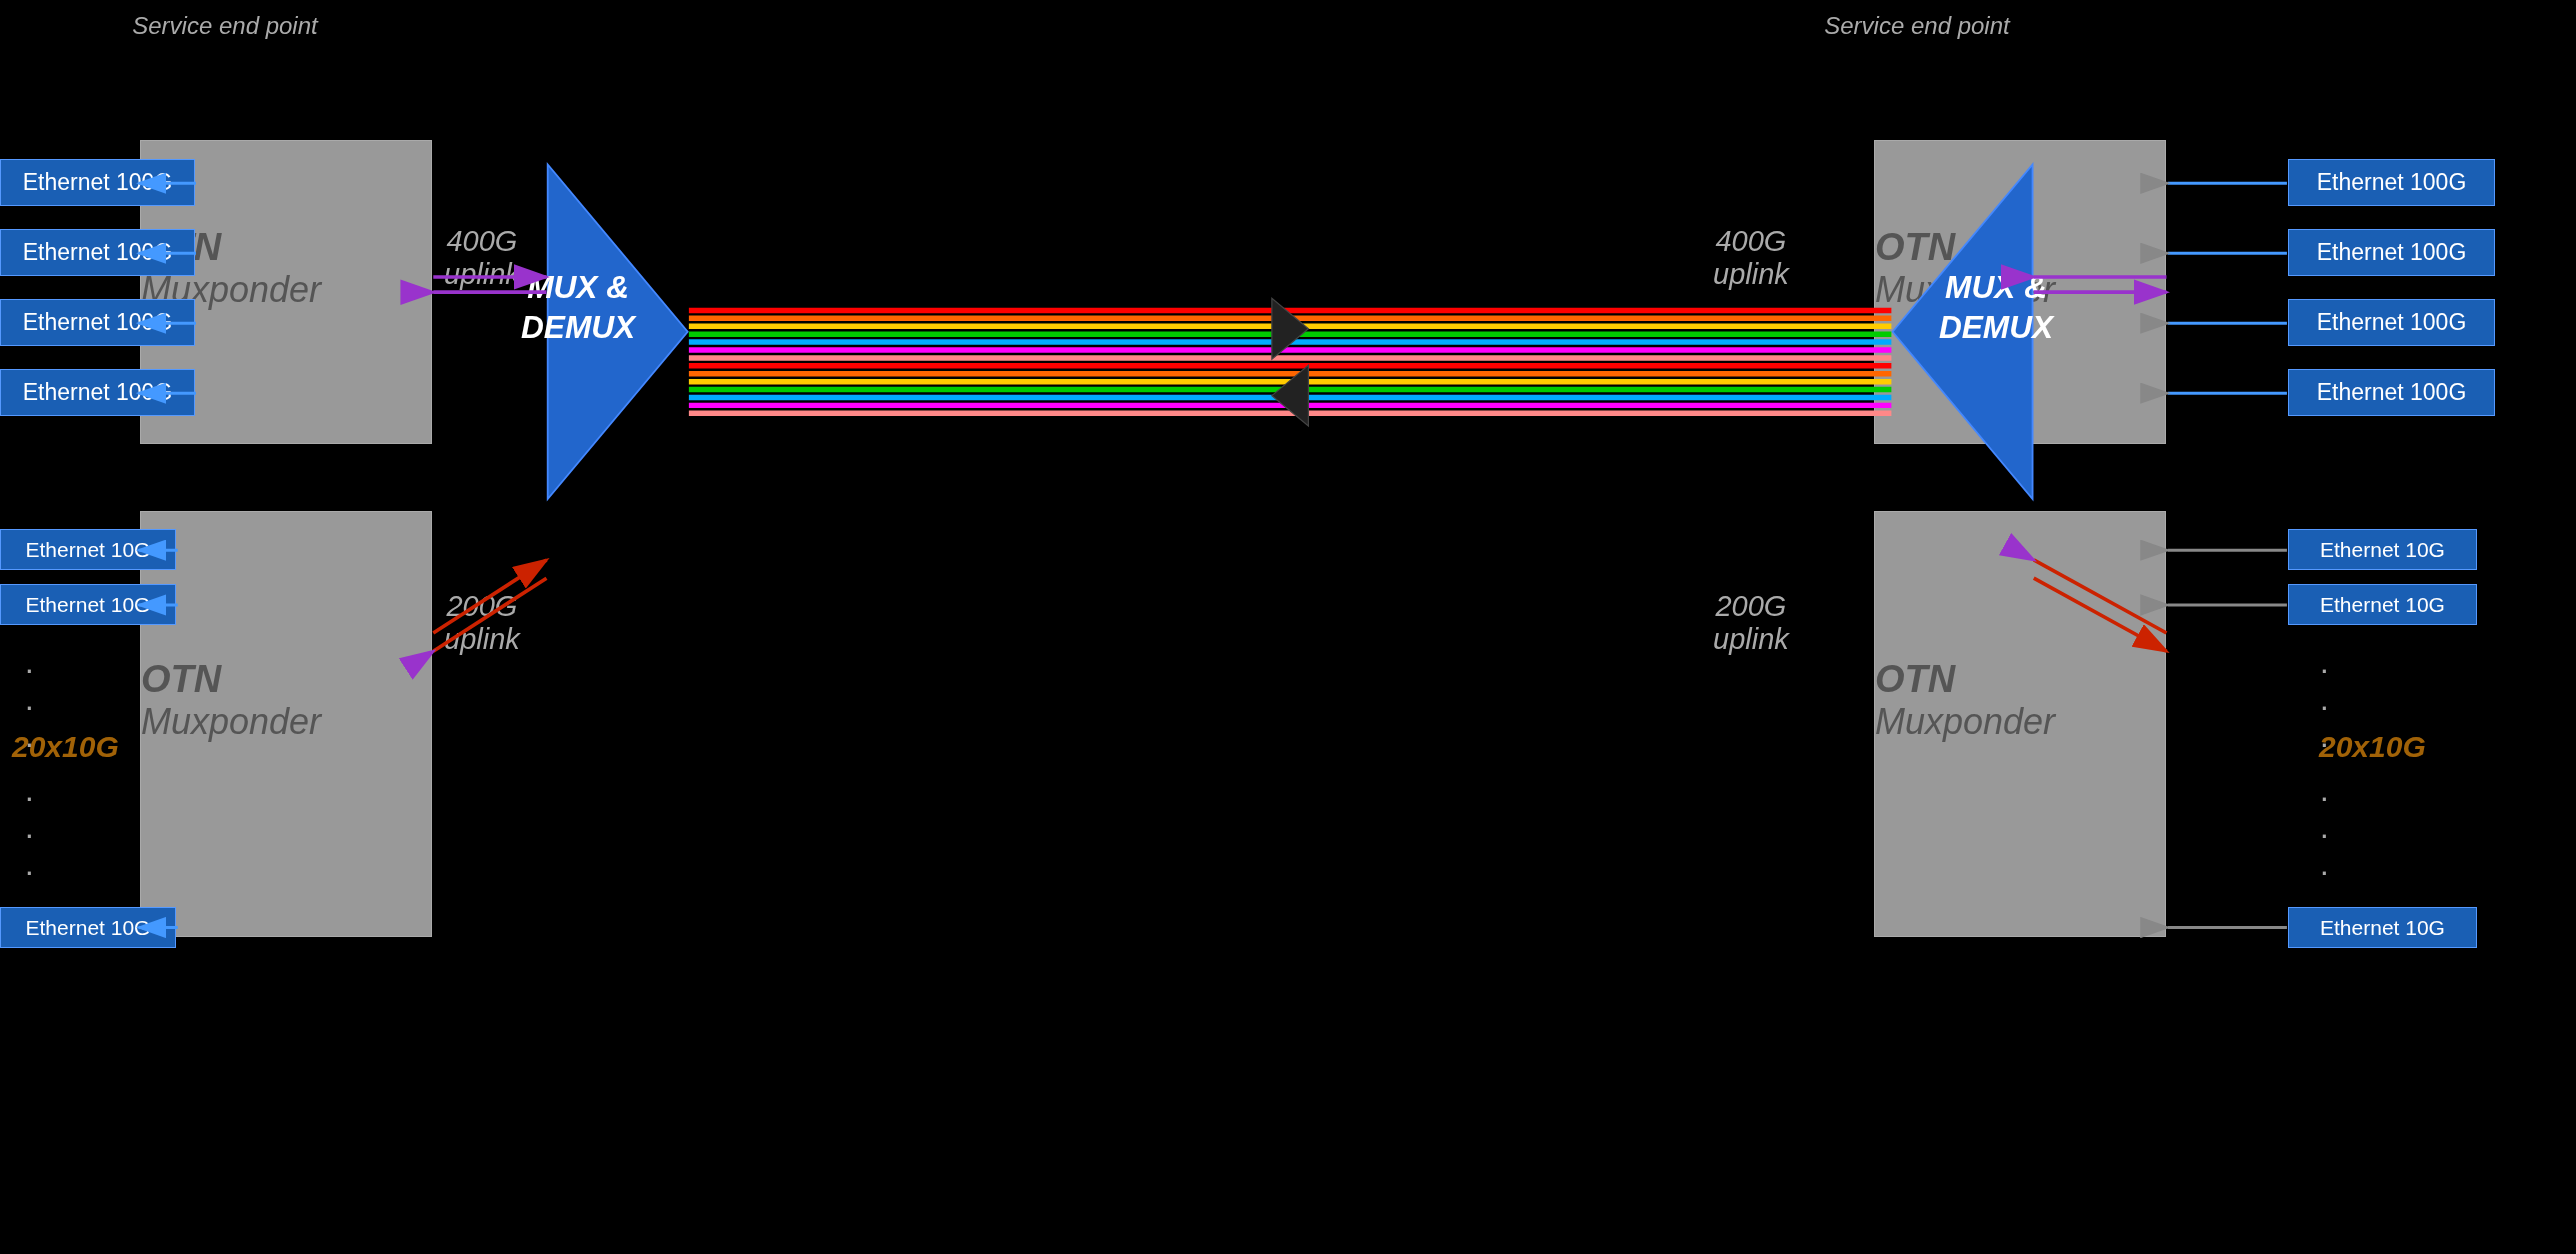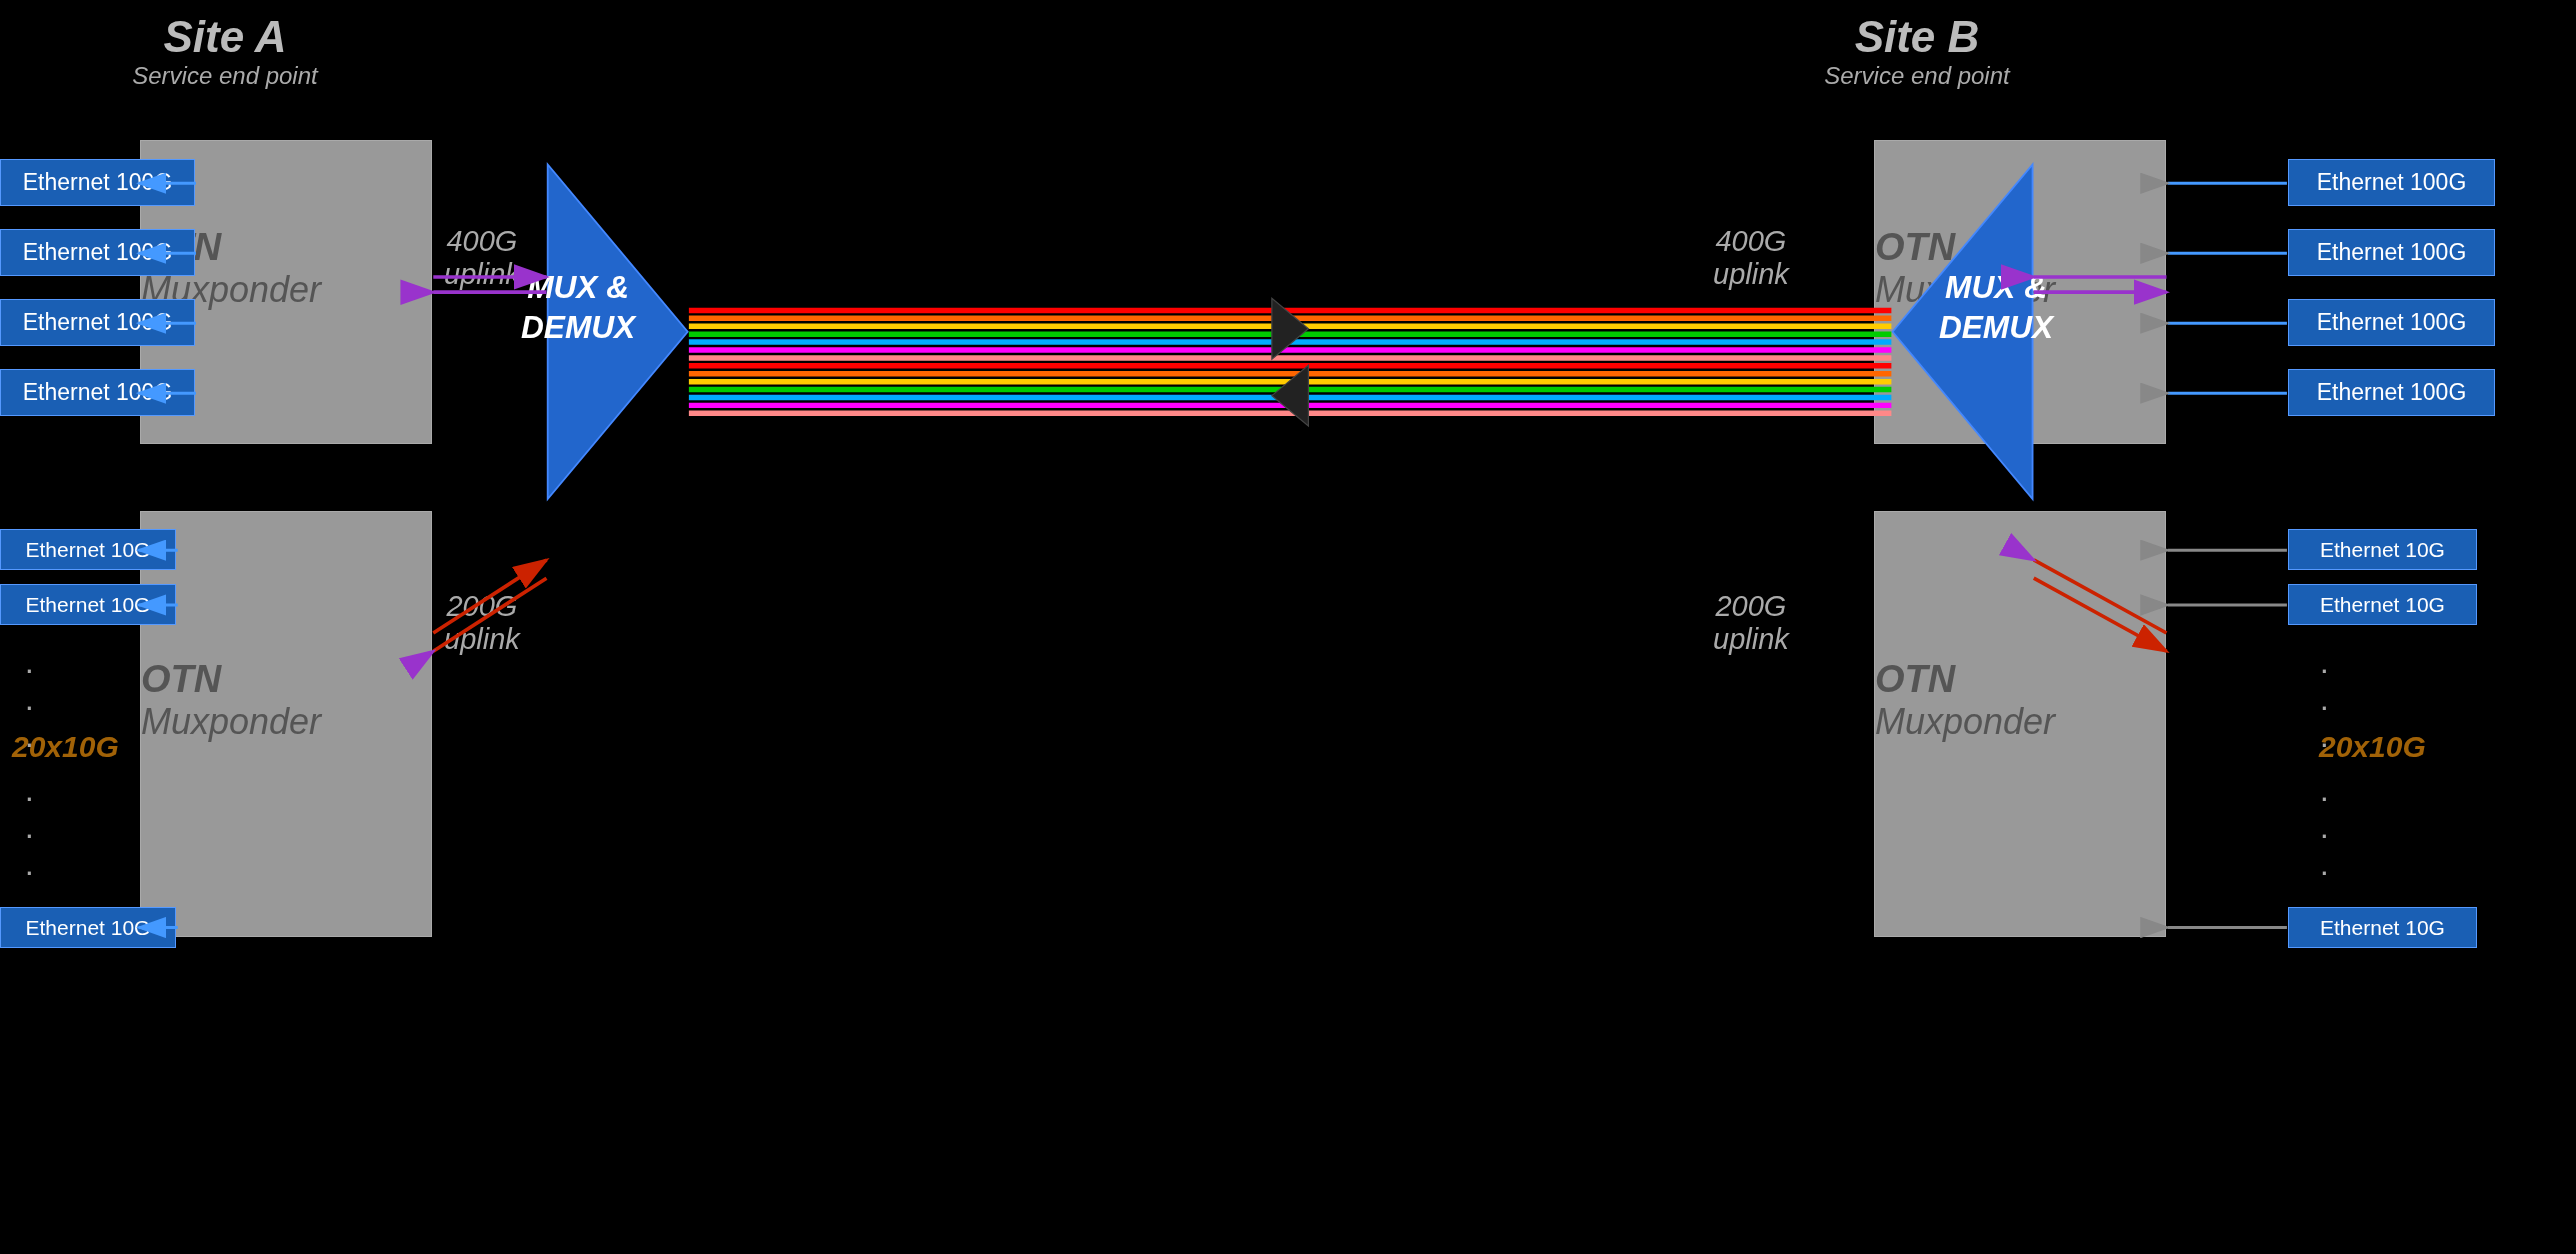--- a/index.html
+++ b/index.html
@@ -104,26 +104,24 @@
       height: 1255px;
       pointer-events: none;
     }
   </style>
 </head>
 <body>
 
 <div class="canvas">
 
   <div class="site-label" style="left: 73px; top: 12px; width: 304px;">
-    <div class="title">Site A</div>
     <div class="subtitle">Service end point</div>
   </div>
 
   <div class="site-label" style="left: 1765px; top: 12px; width: 304px;">
-    <div class="title">Site B</div>
     <div class="subtitle">Service end point</div>
   </div>
 
   <div class="muxponder-box" style="left:140px;top:140px;width:292px;height:304px;">
     <div class="muxponder-label" style="top:85px;left:0;width:100%;">
       <div class="otn">OTN</div>
       <div class="mux">Muxponder</div>
     </div>
   </div>
 

